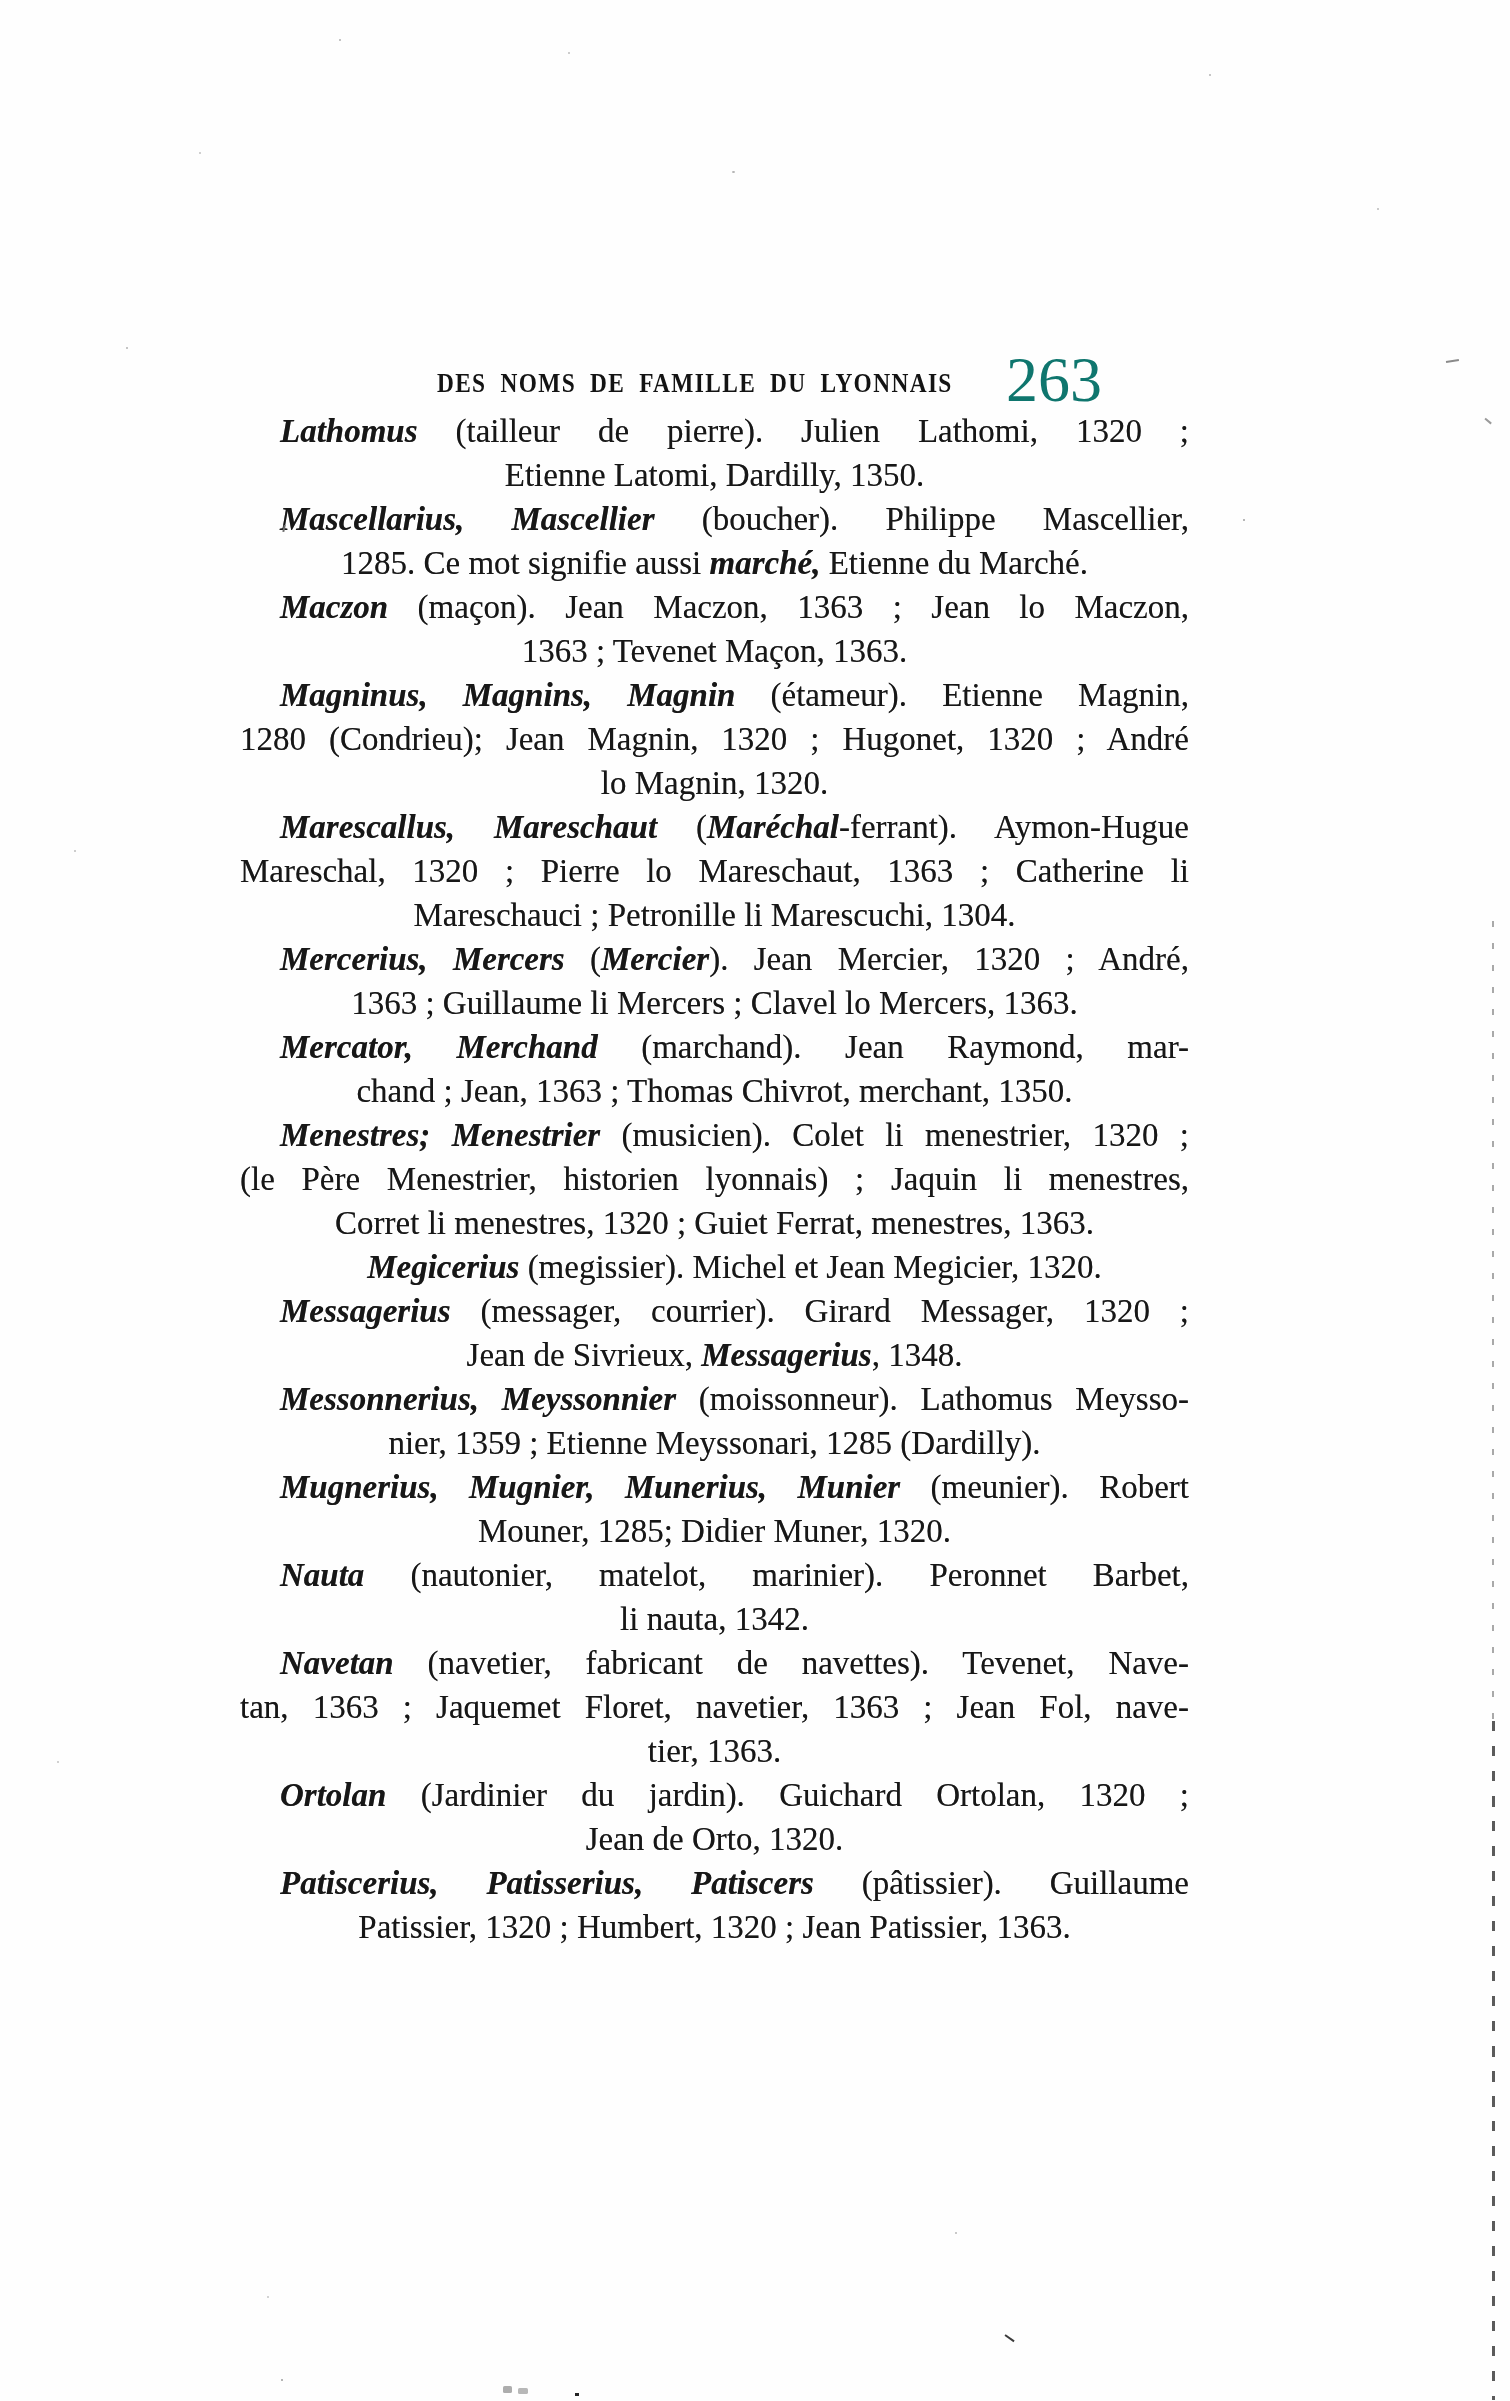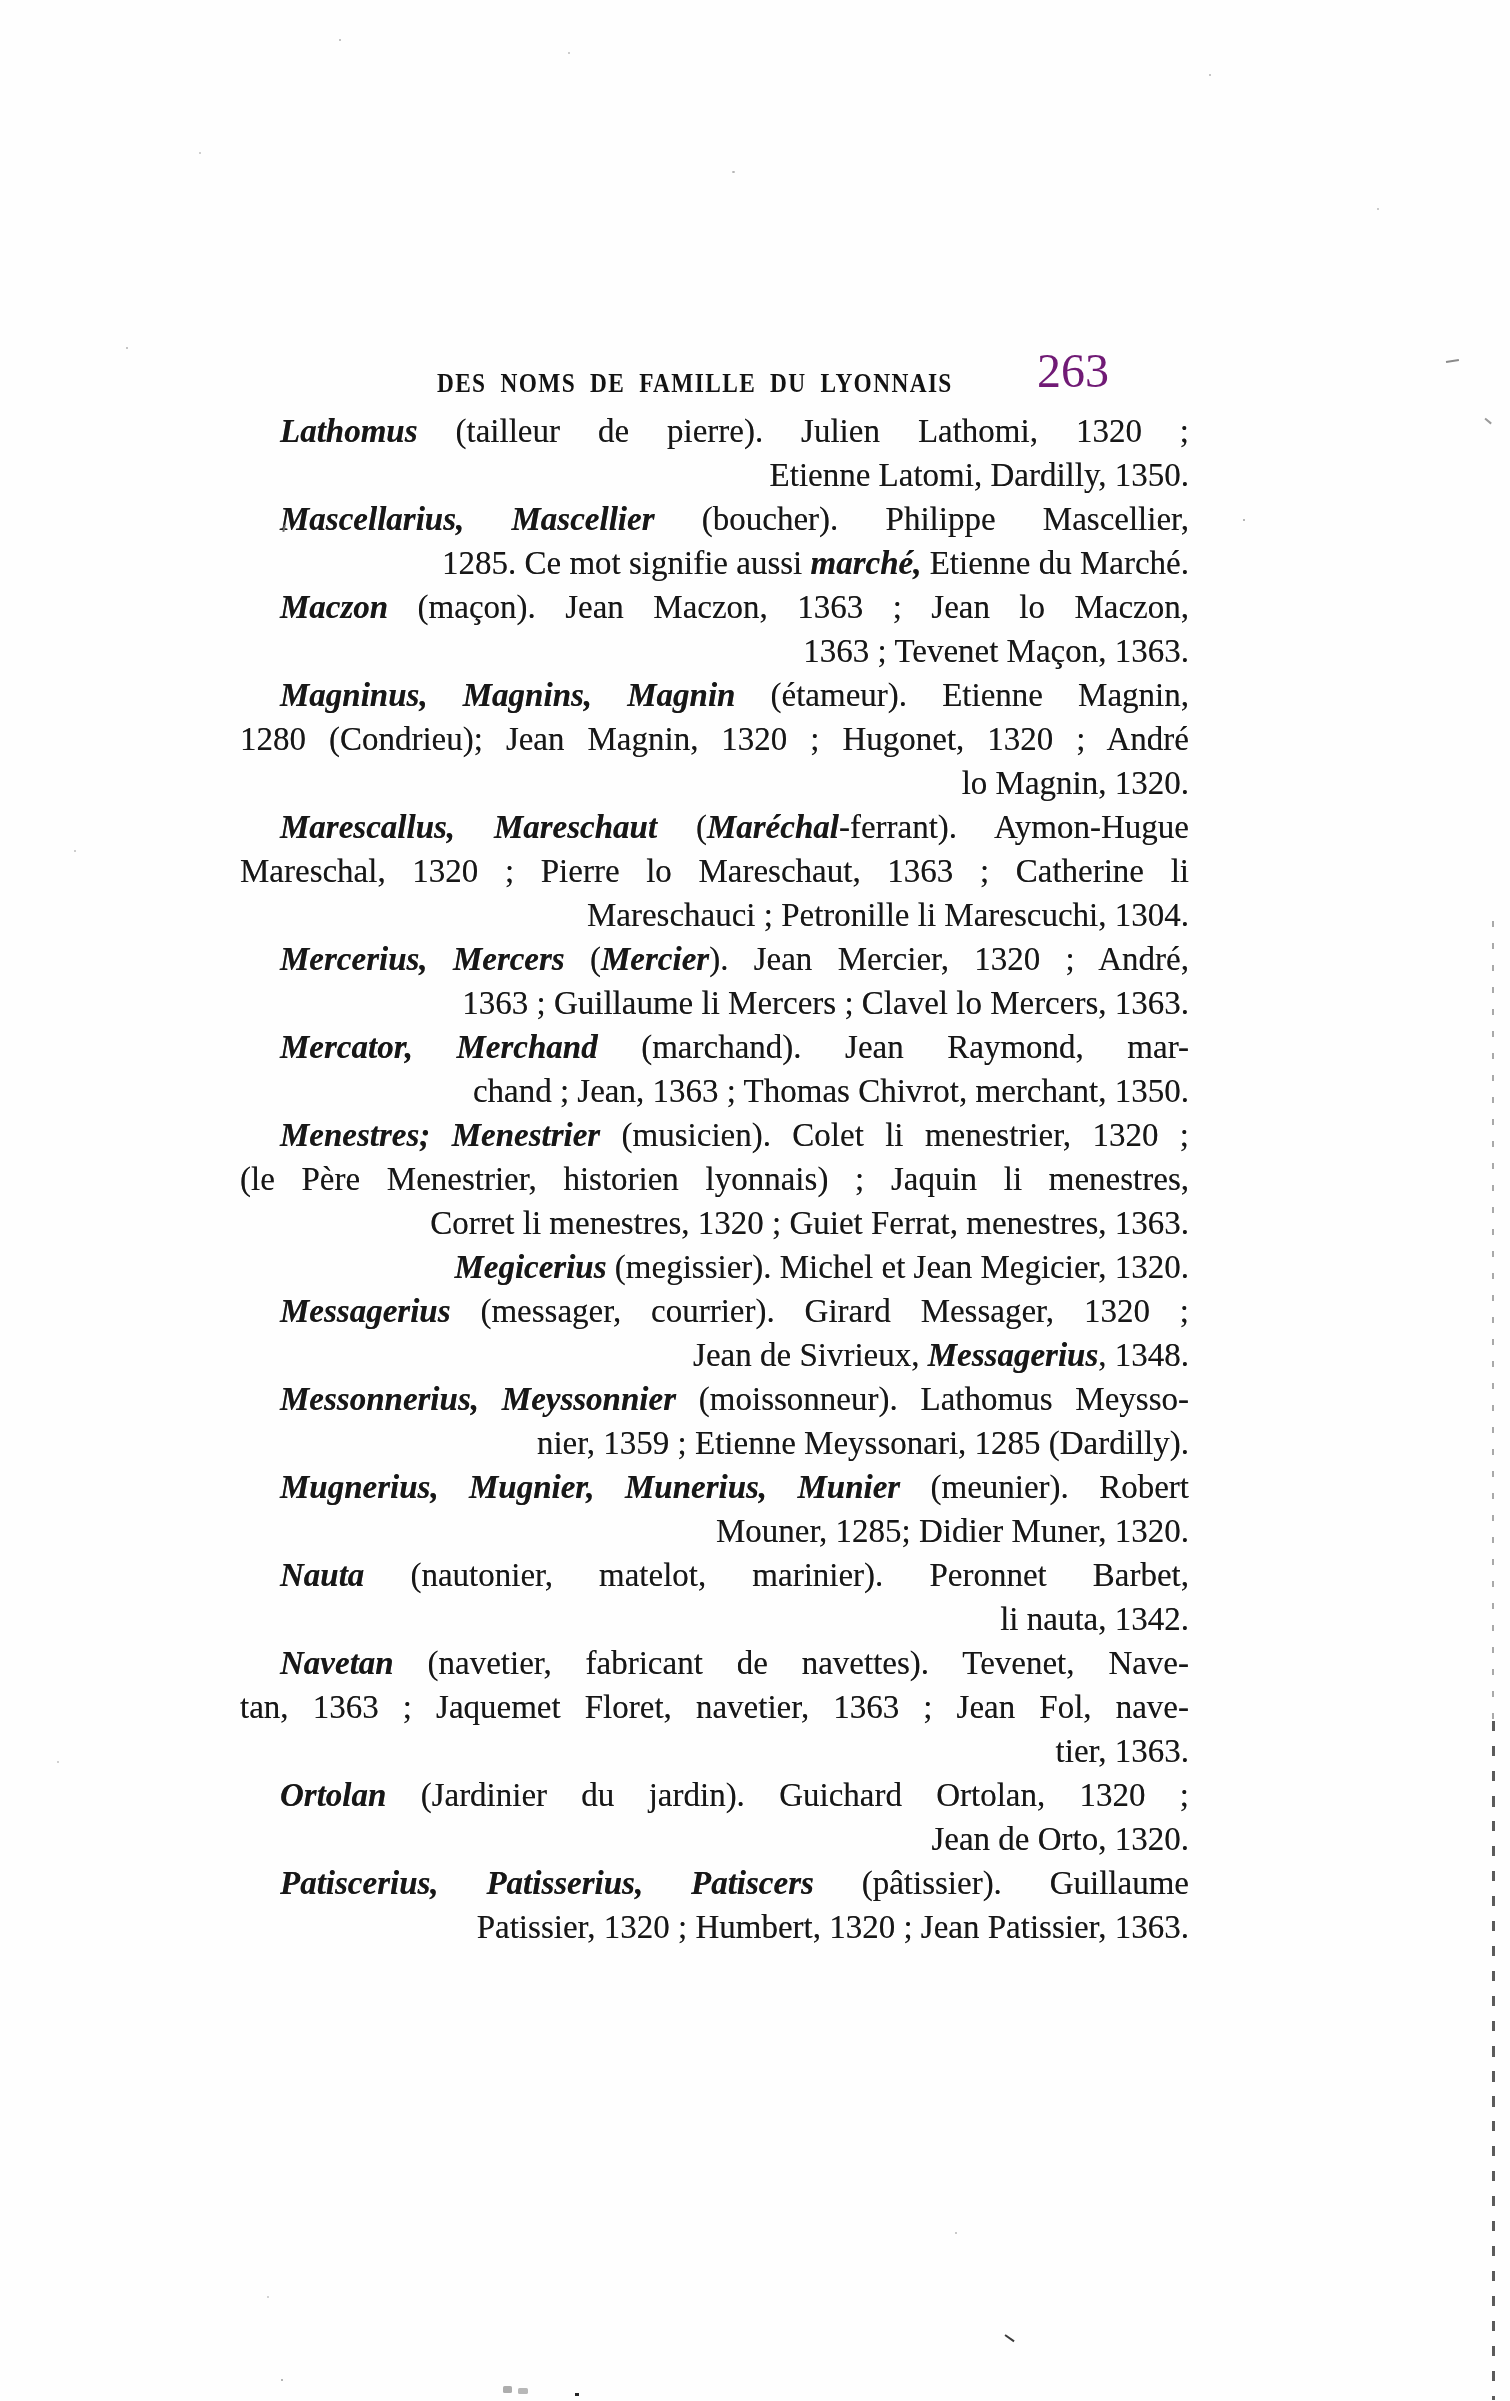--- a/index.html
+++ b/index.html
@@ -9,29 +9,29 @@
     font-family:"Liberation Serif", serif;color:#171717;
   }
   
   .running-head{position:absolute;left:238px;top:356px;width:949px;height:44px;}
   .head-title{
     position:absolute;left:50%;top:11.3px;transform:translateX(-53%) scaleX(.85);
     transform-origin:center;white-space:nowrap;
     font-weight:700;font-size:27.5px;letter-spacing:1.6px;word-spacing:8px;
     color:#131313;
   }
-  .page-number{position:absolute;right:78px;top:-13px;font-size:48px;color:#701a75;}
+  .page-number{position:absolute;right:85px;top:-13px;font-size:64px;color:#0f766e;}
   
   .text-block{
     position:absolute;left:240px;top:409px;width:949px;
     font-size:33px;line-height:44px;
     text-rendering:optimizeLegibility;
   }
   .para{margin:0;}
-  .line{height:44px;overflow:hidden;text-align:right;}
+  .line{height:44px;overflow:hidden;text-align:center;}
   .line.j{text-align:justify;text-align-last:justify;}
   .line.first{text-indent:40px;}
   .line em{font-style:italic;font-weight:bold;}
   .line span,.line em{text-shadow:0 0 0.4px rgba(20,20,20,.55);}
   
   .art{position:absolute;pointer-events:none;}
   .dot{border-radius:50%;}
   .edge-dashes{
     left:1492px;top:921px;width:2.4px;height:800px;opacity:.42;
     background:repeating-linear-gradient(to bottom,#333 0 5.7px,transparent 5.7px 22px);

